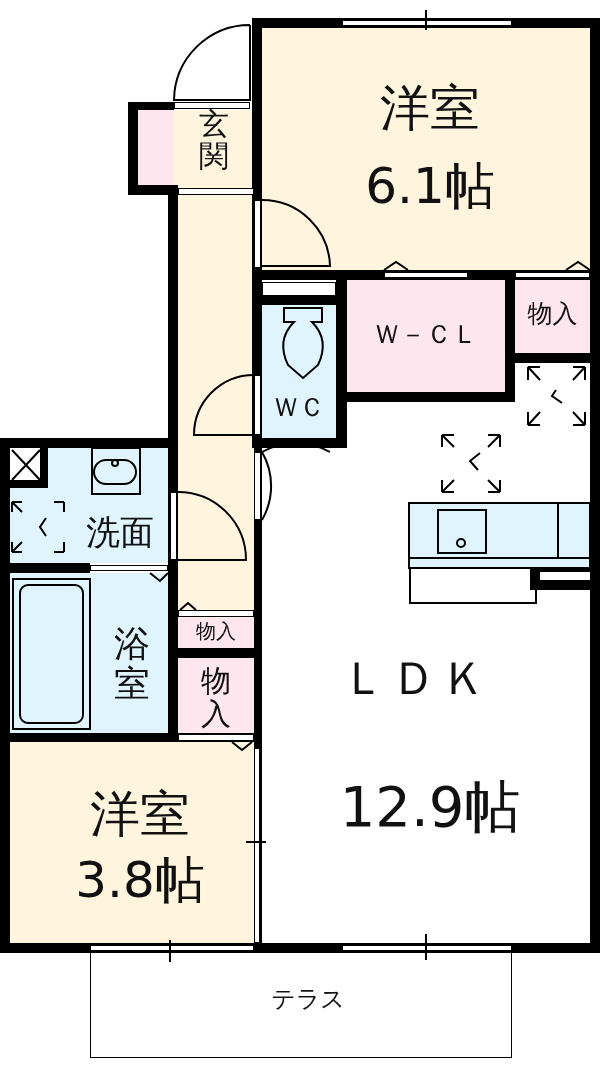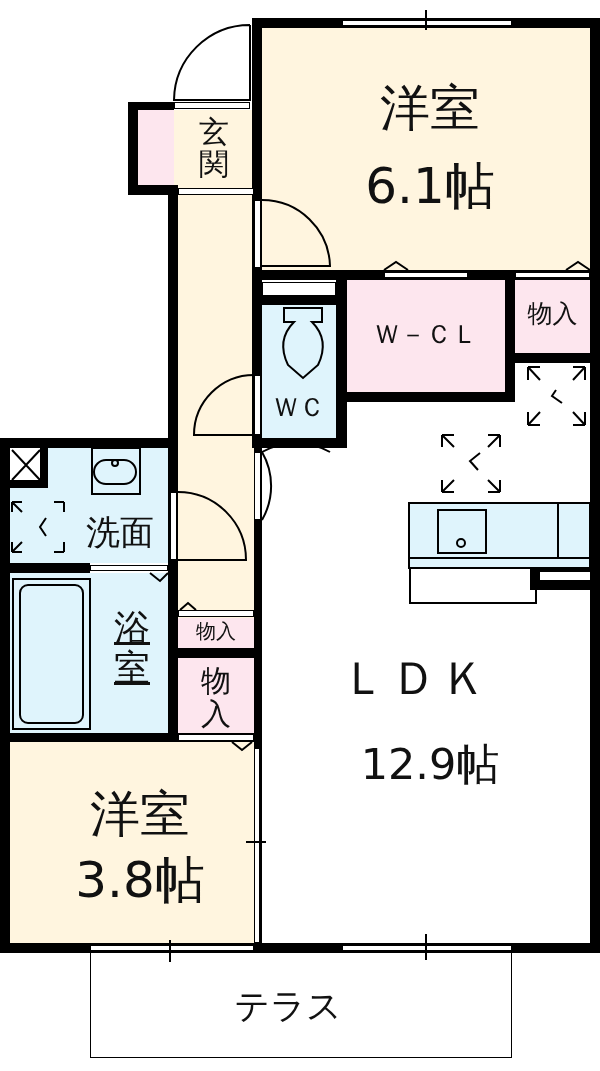--- a/index.html
+++ b/index.html
@@ -129,37 +129,37 @@
     <rect x="409" y="558" width="181" height="10" fill="#dff4fc"></rect>
     <path d="M410 568 L410 603 L536 603 L536 568"></path>
 
     <path d="M426 10 L426 30 M426 934 L426 960 M170 940 L170 962 M246 842 L266 842"></path>
   </g>
 </svg>
 
 <div class="label" style="left:340px;top:80px;width:180px;font-size:50px;">洋室</div>
 <div class="label" style="left:330px;top:158px;width:200px;font-size:50px;">6.1帖</div>
 
-<div class="label" style="left:194px;top:116px;width:40px;font-size:30px;line-height:1.05;white-space:normal;">
+<div class="label" style="left:194px;top:108px;width:40px;font-size:30px;line-height:1.05;white-space:normal;">
     <span style="display:block;width:32px;margin:0 auto;word-break:break-all;">玄関</span>
   </div>
 
 <div class="label" style="left:258px;top:393px;width:82px;font-size:26px;">ＷＣ</div>
 <div class="label" style="left:347px;top:320px;width:158px;font-size:26px;">Ｗ－ＣＬ</div>
 <div class="label" style="left:515px;top:300px;width:75px;font-size:25px;">物入</div>
 
 <div class="label" style="left:72px;top:513px;width:96px;font-size:34px;">洗面</div>
 <div class="label" style="left:100px;top:608px;width:64px;font-size:36px;line-height:1.1;white-space:normal;">
-    <span style="display:block;width:38px;margin:0 auto;word-break:break-all;text-decoration:underline;">浴室</span>
+    <span style="display:block;width:38px;margin:16px auto;word-break:break-all;">浴室</span>
   </div>
 
 <div class="label" style="left:178px;top:620px;width:76px;font-size:20px;">物入</div>
 <div class="label" style="left:178px;top:664px;width:76px;font-size:30px;line-height:1.1;white-space:normal;">
     <span style="display:block;width:32px;margin:0 auto;word-break:break-all;">物入</span>
   </div>
 
 <div class="label" style="left:316px;top:652px;width:200px;font-size:46px;letter-spacing:4px;">ＬＤＫ</div>
-<div class="label" style="left:320px;top:740px;width:220px;font-size:43px;">12.9帖</div>
+<div class="label" style="left:320px;top:775px;width:220px;font-size:56px;">12.9帖</div>
 
 <div class="label" style="left:50px;top:786px;width:180px;font-size:50px;">洋室</div>
 <div class="label" style="left:40px;top:852px;width:200px;font-size:50px;">3.8帖</div>
 
-<div class="label" style="left:188px;top:986px;width:200px;font-size:35px;">テラス</div>
+<div class="label" style="left:208px;top:986px;width:200px;font-size:24px;">テラス</div>
 
 </body></html>

